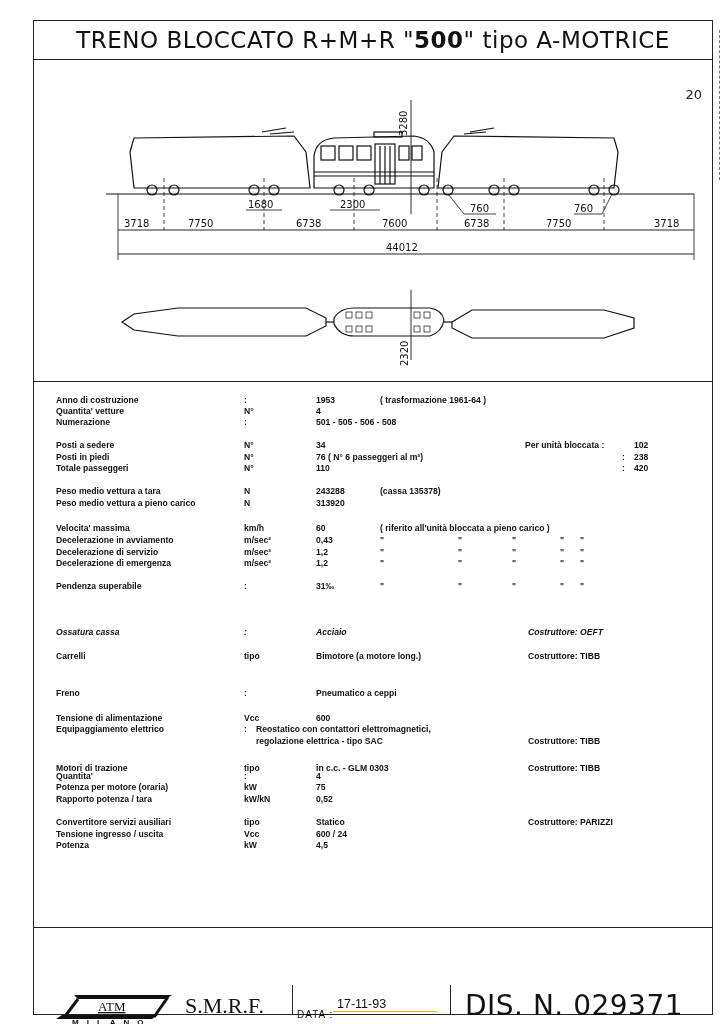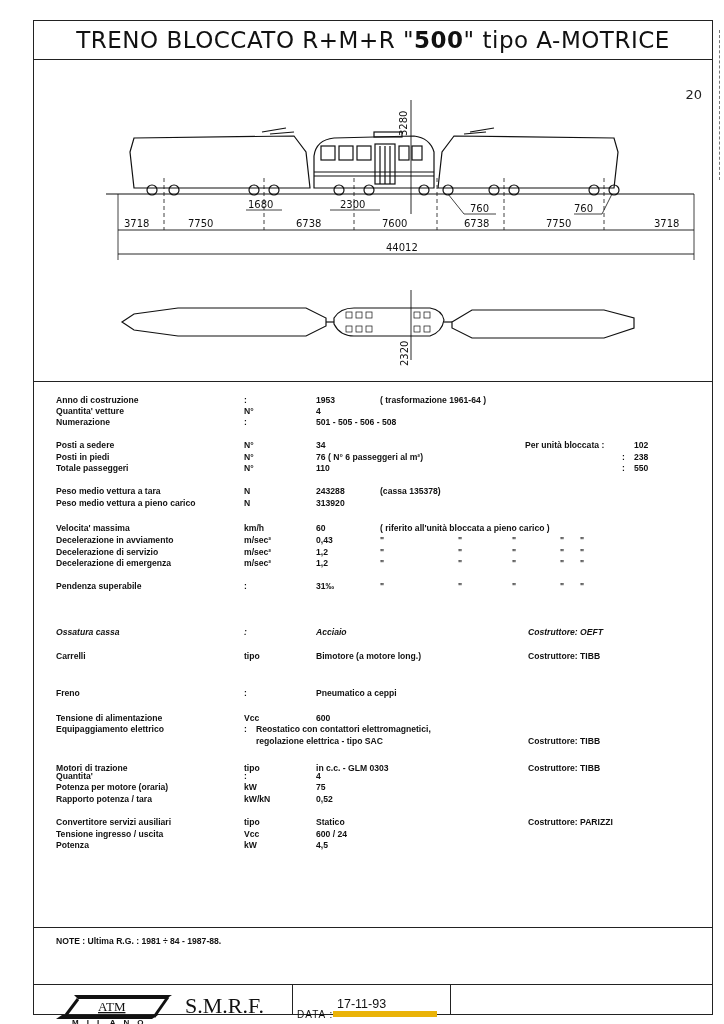--- a/index.html
+++ b/index.html
@@ -22,21 +22,21 @@
   .dash { position: absolute; top: 0; }
   .notes { position: absolute; left: 0; top: 906px; right: 0; height: 57px; border-bottom: 1.5px solid #222; }
   .notes-text { position: absolute; left: 22px; top: 9px; font-size: 8.6px; font-weight: bold; }
   .footer { position: absolute; left: 0; top: 964px; right: 0; bottom: 0; }
   .f-logo { position: absolute; left: 8px; top: 0; width: 250px; height: 100%; border-right: 1.5px solid #222; }
   .f-date { position: absolute; left: 251px; top: 0; width: 165px; height: 100%; border-right: 1.5px solid #222; }
   .f-dis { position: absolute; left: 417px; top: 0; right: 0; height: 100%; }
   .smrf { position: absolute; left: 143px; top: 8px; font-family: "Liberation Serif", serif; font-size: 22px; }
   .milano { position: absolute; left: 30px; top: 33px; font-size: 8px; font-weight: bold; letter-spacing: 8px; text-decoration: underline; }
   .date-label { position: absolute; left: 12px; top: 24px; font-size: 10px; letter-spacing: 1px; }
-  .date-val { position: absolute; left: 48px; top: 12px; font-size: 12.5px; width: 100px; border-bottom: 6px solid #eab308; padding-left: 4px; }
+  .date-val { position: absolute; left: 48px; top: 12px; font-size: 12.5px; width: 100px; border-bottom: 1px solid #eab308; padding-left: 4px; }
   .dis { position: absolute; left: 14px; top: 4px; font-family: "DejaVu Sans", sans-serif; font-size: 28px; letter-spacing: 0.5px; }
   .dim { font-family: "DejaVu Sans", sans-serif; font-size: 10px; fill: #111; }
   .cutmark { position: absolute; right: 4px; top: 30px; width: 1px; height: 150px; border-right: 1px dashed #777; }
 </style>
 </head>
 <body>
 
 <div class="cutmark"></div>
 
 <div class="frame">
@@ -186,21 +186,21 @@
         <span class="c-unit">N°</span>
         <span class="c-val">76  ( N° 6 passeggeri al m²)</span>
         <span class="c-extra" style="left: 588px;">:</span>
         <span class="c-extra2">238</span>
       </div>
       <div class="row" style="top: 80px;">
         <span class="c-label">Totale passeggeri</span>
         <span class="c-unit">N°</span>
         <span class="c-val">110</span>
         <span class="c-extra" style="left: 588px;">:</span>
-        <span class="c-extra2">550</span>
+        <span class="c-extra2">420</span>
       </div>
       <div class="row" style="top: 103px;">
         <span class="c-label">Peso medio vettura a tara</span>
         <span class="c-unit">N</span>
         <span class="c-val">243288</span>
         <span class="c-note">(cassa 135378)</span>
       </div>
       <div class="row" style="top: 115px;">
         <span class="c-label">Peso medio vettura a pieno carico</span>
         <span class="c-unit">N</span>
@@ -315,34 +315,34 @@
         <span class="c-unit">Vcc</span>
         <span class="c-val">600 / 24</span>
       </div>
       <div class="row" style="top: 457px;">
         <span class="c-label">Potenza</span>
         <span class="c-unit">kW</span>
         <span class="c-val">4,5</span>
       </div>
     </div>
 
-  <div class="notes">
-    <div class="notes-text">NOTE : Ultima R.G. : 1981 ÷ 84  -  1987-88.</div>
-  </div>
 
   <div class="footer">
     <div class="f-logo">
       <svg width="130" height="34" style="position:absolute;left:12px;top:4px" viewBox="0 0 130 34">
         <path d="M20 6 L118 6 L112 10 L24 10 Z" fill="#111"></path>
         <path d="M8 26 L104 26 L98 30 L2 30 Z" fill="#111"></path>
         <path d="M24 10 L12 26" stroke="#111" stroke-width="3"></path>
         <path d="M114 8 L100 28" stroke="#111" stroke-width="3"></path>
         <text x="44" y="22" font-family="Liberation Serif, serif" font-size="13" fill="#111" text-decoration="underline">ATM</text>
       </svg>
       <div class="milano">MILANO</div>
       <div class="smrf">S.M.R.F.</div>
     </div>
     <div class="f-date">
       <span class="date-label">DATA :</span>
       <span class="date-val">17-11-93</span>
     </div>
+    <div class="f-dis">
+      <span class="dis">DIS. N. 029371</span>
+    </div>
   </div>
 </div>
 
 </body></html>

